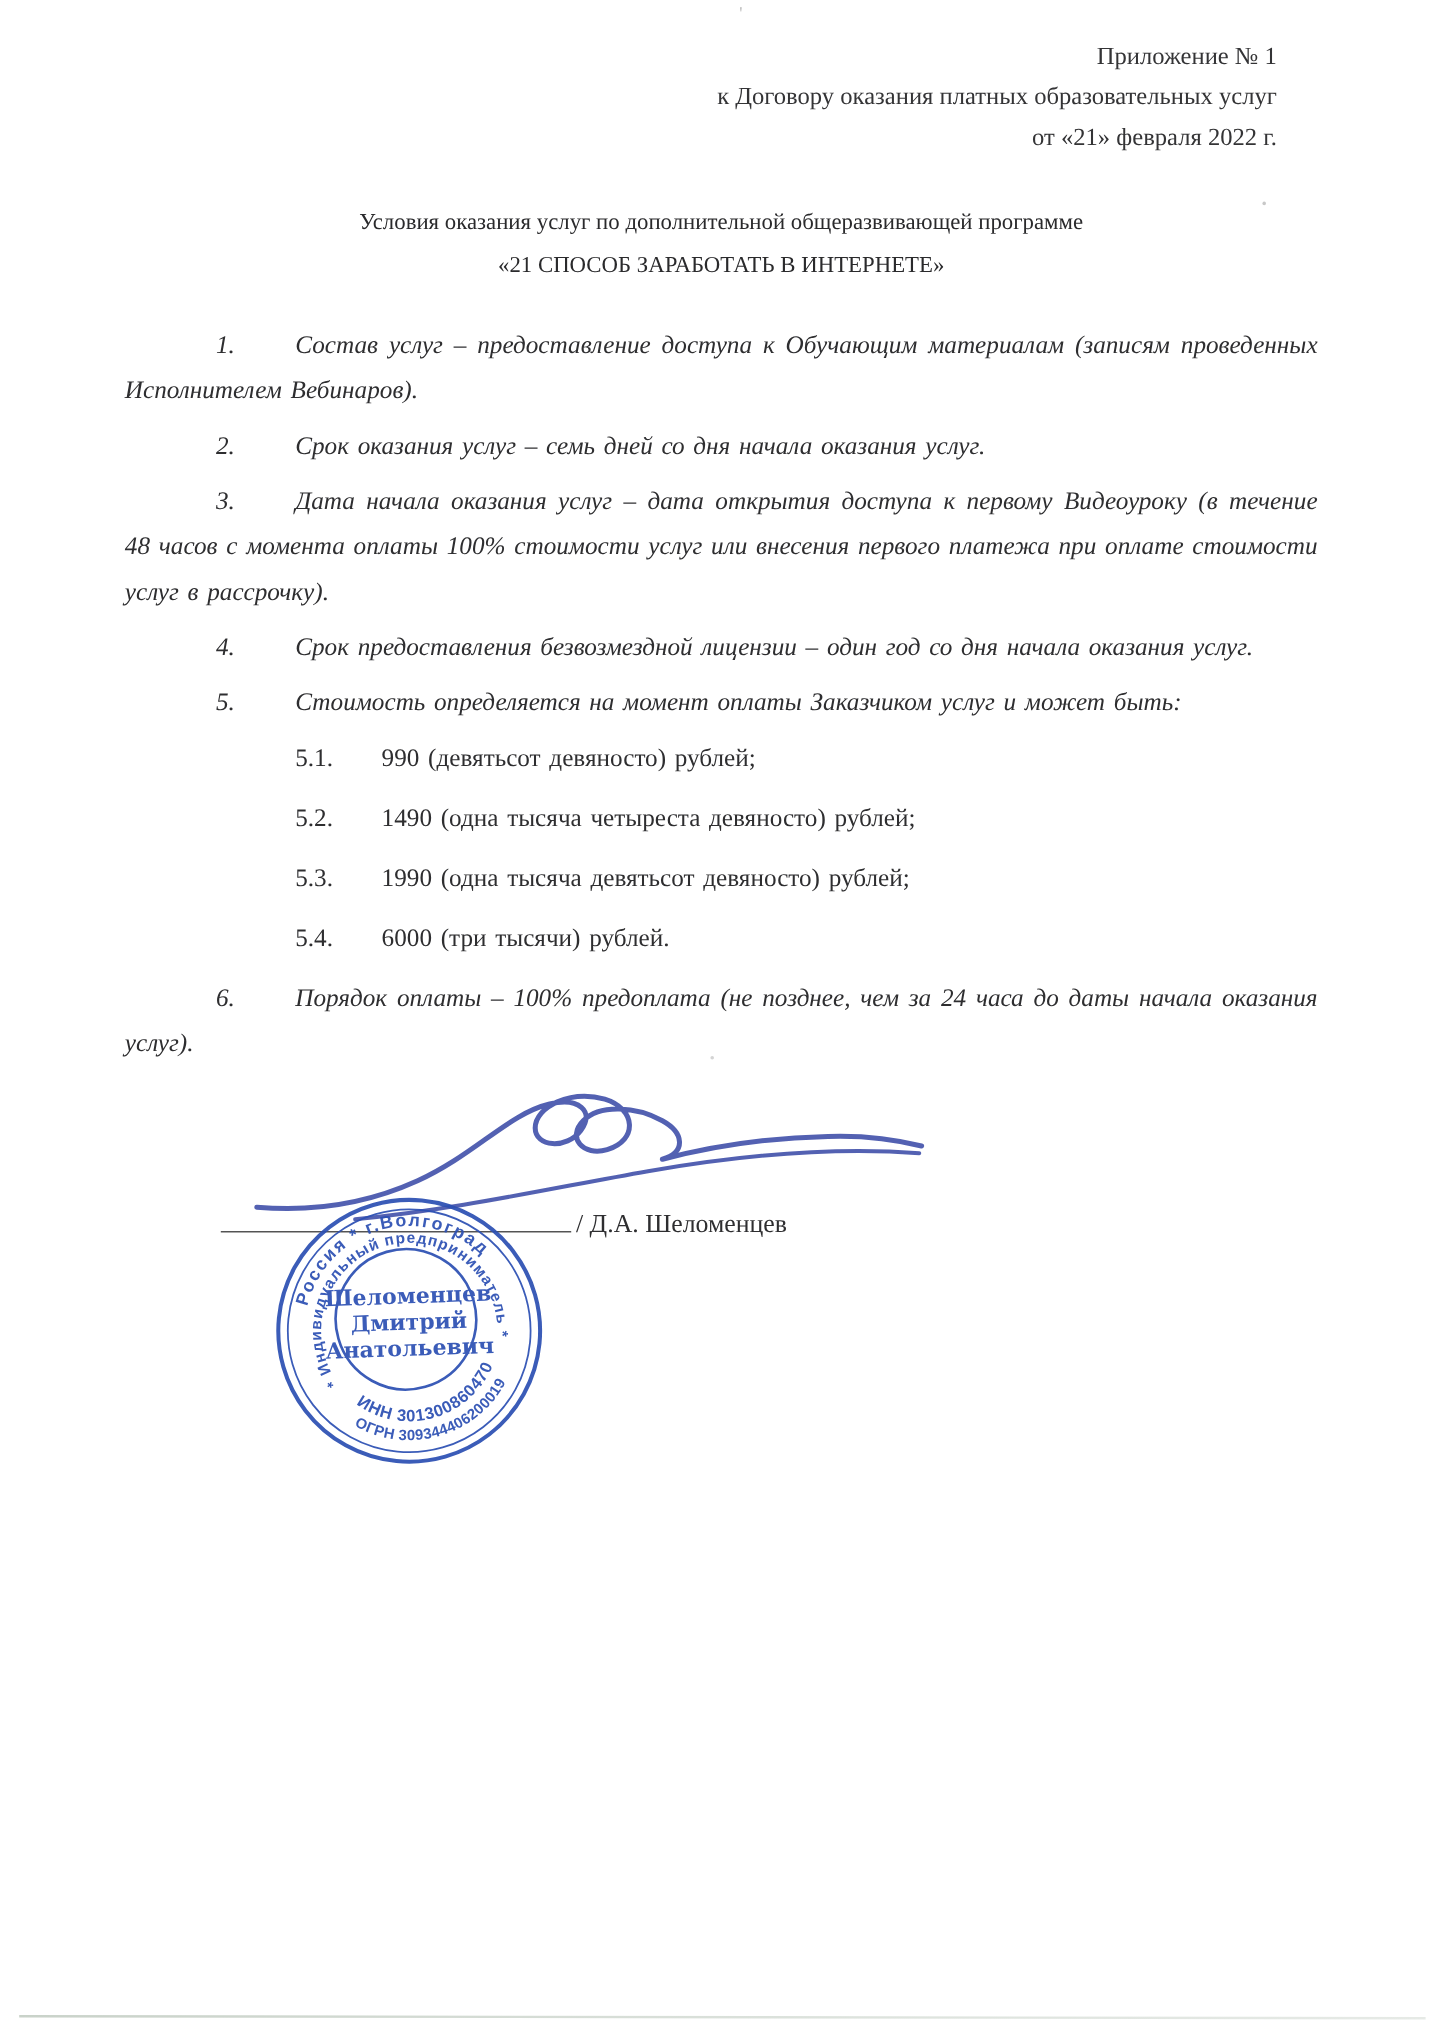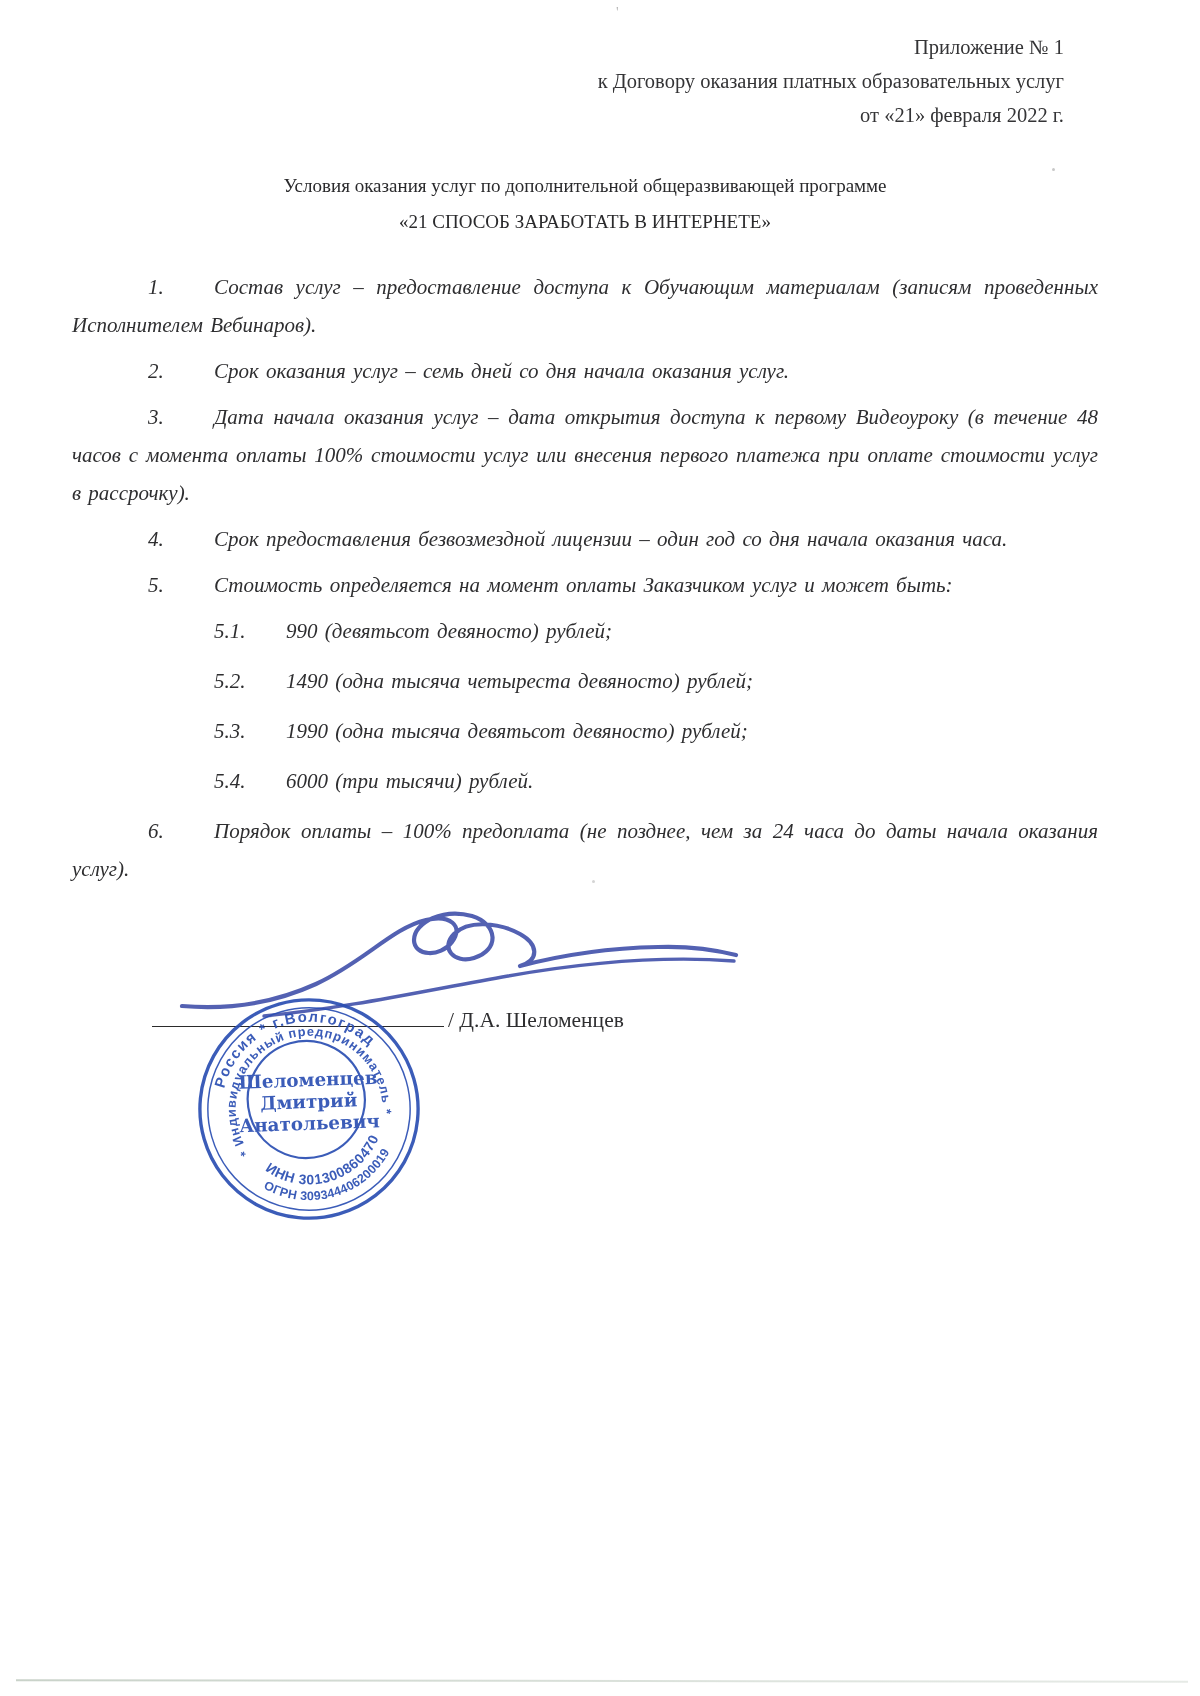--- a/index.html
+++ b/index.html
@@ -6,21 +6,21 @@
   body {
     width:1200px; height:1696px;
     background:#ffffff;
     font-family:"Liberation Serif", serif;
     color:#2e2e30;
     position:relative;
     overflow:hidden;
   }
   .page {
     position:absolute; inset:0;
-    padding:30px 102px 0 72px;
+    padding:30px 102px 0 104px;
     box-sizing:border-box;
   }
   
   .doc-header {
     text-align:right;
     font-size:20.5px;
     line-height:34px;
     padding-right:34px;
     color:#343436;
   }
@@ -42,21 +42,20 @@
     text-indent:76px;
     word-spacing:2px;
     font-style:italic;
   }
   p.subclause {
     text-align:justify;
     line-height:38px;
     margin:0 0 12px 0;
     text-indent:142px;
     word-spacing:2px;
-    font-style:italic;
   }
   span.num  { display:inline-block; width:66px; text-indent:0; }
   span.subnum { display:inline-block; width:72px; text-indent:0; }
 
   
   .signature-block { position:relative; margin-top:10px; height:620px; }
   .autograph {
     position:absolute; left:96px; top:0;
     width:580px; height:140px;
   }
@@ -114,21 +113,21 @@
 
   <div class="doc-title">
     <div>Условия оказания услуг по дополнительной общеразвивающей программе</div>
     <div>«21 СПОСОБ ЗАРАБОТАТЬ В ИНТЕРНЕТЕ»</div>
   </div>
 
   <div class="clauses">
     <p class="clause"><span class="num">1.</span><span>Состав услуг – предоставление доступа к Обучающим материалам (записям проведенных Исполнителем Вебинаров).</span></p>
     <p class="clause"><span class="num">2.</span><span>Срок оказания услуг – семь дней со дня начала оказания услуг.</span></p>
     <p class="clause"><span class="num">3.</span><span>Дата начала оказания услуг – дата открытия доступа к первому Видеоуроку (в течение 48 часов с момента оплаты 100% стоимости услуг или внесения первого платежа при оплате стоимости услуг в рассрочку).</span></p>
-    <p class="clause"><span class="num">4.</span><span>Срок предоставления безвозмездной лицензии – один год со дня начала оказания часа.</span></p>
+    <p class="clause"><span class="num">4.</span><span>Срок предоставления безвозмездной лицензии – один год со дня начала оказания услуг.</span></p>
     <p class="clause"><span class="num">5.</span><span>Стоимость определяется на момент оплаты Заказчиком услуг и может быть:</span></p>
 
     <p class="subclause"><span class="subnum">5.1.</span><span>990 (девятьсот девяносто) рублей;</span></p>
     <p class="subclause"><span class="subnum">5.2.</span><span>1490 (одна тысяча четыреста девяносто) рублей;</span></p>
     <p class="subclause"><span class="subnum">5.3.</span><span>1990 (одна тысяча девятьсот девяносто) рублей;</span></p>
     <p class="subclause"><span class="subnum">5.4.</span><span>6000 (три тысячи) рублей.</span></p>
 
     <p class="clause"><span class="num">6.</span><span>Порядок оплаты – 100% предоплата (не позднее, чем за 24 часа до даты начала оказания услуг).</span></p>
   </div>
 

